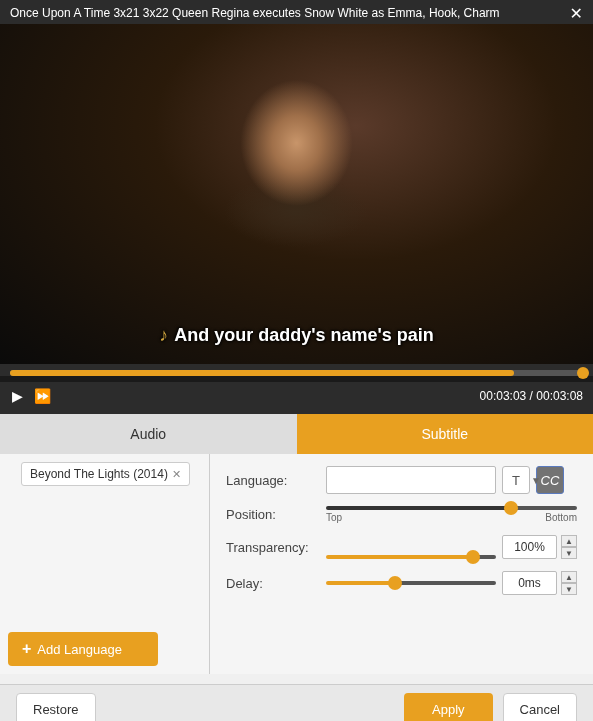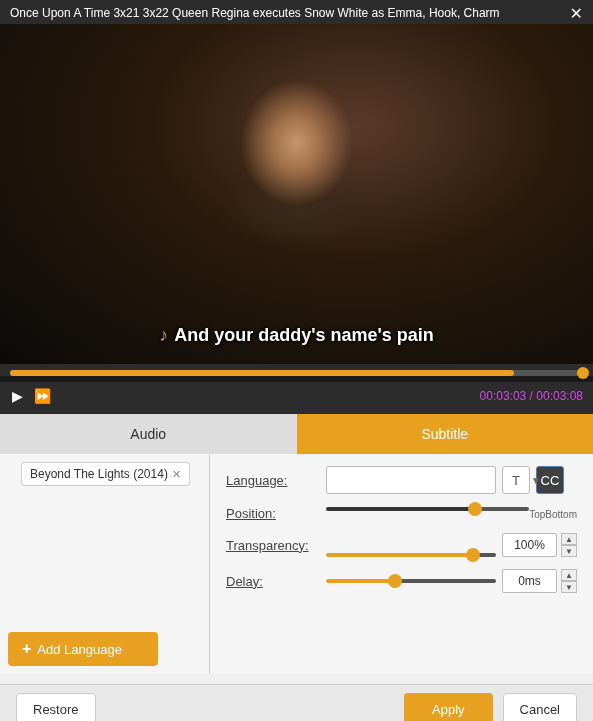--- a/index.html
+++ b/index.html
@@ -51,21 +51,21 @@
       width: 12px; height: 12px; background: #e8a020; border-radius: 50%;
     }
 
     
     .controls {
       background: #2c2c2c; display: flex; align-items: center; justify-content: space-between;
       padding: 4px 10px 8px 10px;
     }
     .controls-left { display: flex; align-items: center; gap: 8px; }
     .ctrl-btn { background: none; border: none; color: #fff; font-size: 14px; cursor: pointer; padding: 2px; }
-    .time-display { color: #d946ef; font-size: 12px; }
+    .time-display { color: #ffffff; font-size: 12px; }
 
     
     .panel-area { background: #f0f0f0; height: 270px; }
     .tabs { display: flex; }
     .tab {
       flex: 1; text-align: center; padding: 12px; font-size: 14px; cursor: pointer; background: #ddd; color: #333;
     }
     .tab.active { background: #e8a020; color: #fff; }
 
     
@@ -82,36 +82,36 @@
     .audio-tag-close { color: #888; cursor: pointer; font-size: 11px; }
     .add-subtitle-btn {
       display: flex; align-items: center; gap: 6px; background: #e8a020; color: #fff;
       border: none; border-radius: 4px; padding: 8px 14px; font-size: 13px; cursor: pointer; width: 150px; margin-top: auto;
     }
     .add-icon { font-size: 16px; font-weight: bold; }
 
     
     .right-panel { flex: 1; background: #f5f5f5; padding: 12px 16px; }
     .form-row { display: flex; align-items: center; margin-bottom: 12px; }
-    .form-label { width: 100px; font-size: 13px; color: #444; text-decoration: underline; }
+    .form-label { width: 100px; font-size: 13px; color: #444; }
     .form-control { flex: 1; }
     .lang-select-wrap { position: relative; display: flex; align-items: center; gap: 6px; }
     .lang-select {
       width: 170px; height: 28px; border: 1px solid #bbb; background: #fff;
       font-size: 12px; padding: 0 4px; color: #555; border-radius: 2px; appearance: none;
     }
     .select-arrow { position: absolute; right: 36px; top: 50%; transform: translateY(-50%); color: #666; font-size: 10px; pointer-events: none; }
     .icon-btn {
       width: 28px; height: 28px; border: 1px solid #bbb; background: #fff; border-radius: 3px;
       display: flex; align-items: center; justify-content: center; cursor: pointer; font-size: 13px; color: #555;
     }
-    .icon-btn.active { background: #404040; color: #fff; border-color: #5a7abf; }
-
-    
-    .slider-wrap { display: flex; flex-direction: row; flex: 1; }
+    .icon-btn.active { background: #737373; color: #fff; border-color: #5a7abf; font-style: italic; }
+
+    
+    .slider-wrap { display: flex; flex-direction: column; flex: 1; }
     .slider-labels { display: flex; justify-content: space-between; font-size: 10px; color: #666; margin-top: 2px; }
     .slider { width: 100%; height: 4px; }
 
     input[type=range] {
       -webkit-appearance: none; appearance: none;
       height: 4px; border-radius: 2px; background: #333; cursor: pointer; outline: none;
     }
     input[type=range].orange::-webkit-slider-thumb {
       -webkit-appearance: none; width: 14px; height: 14px; border-radius: 50%; background: #e8a020; cursor: pointer;
     }

